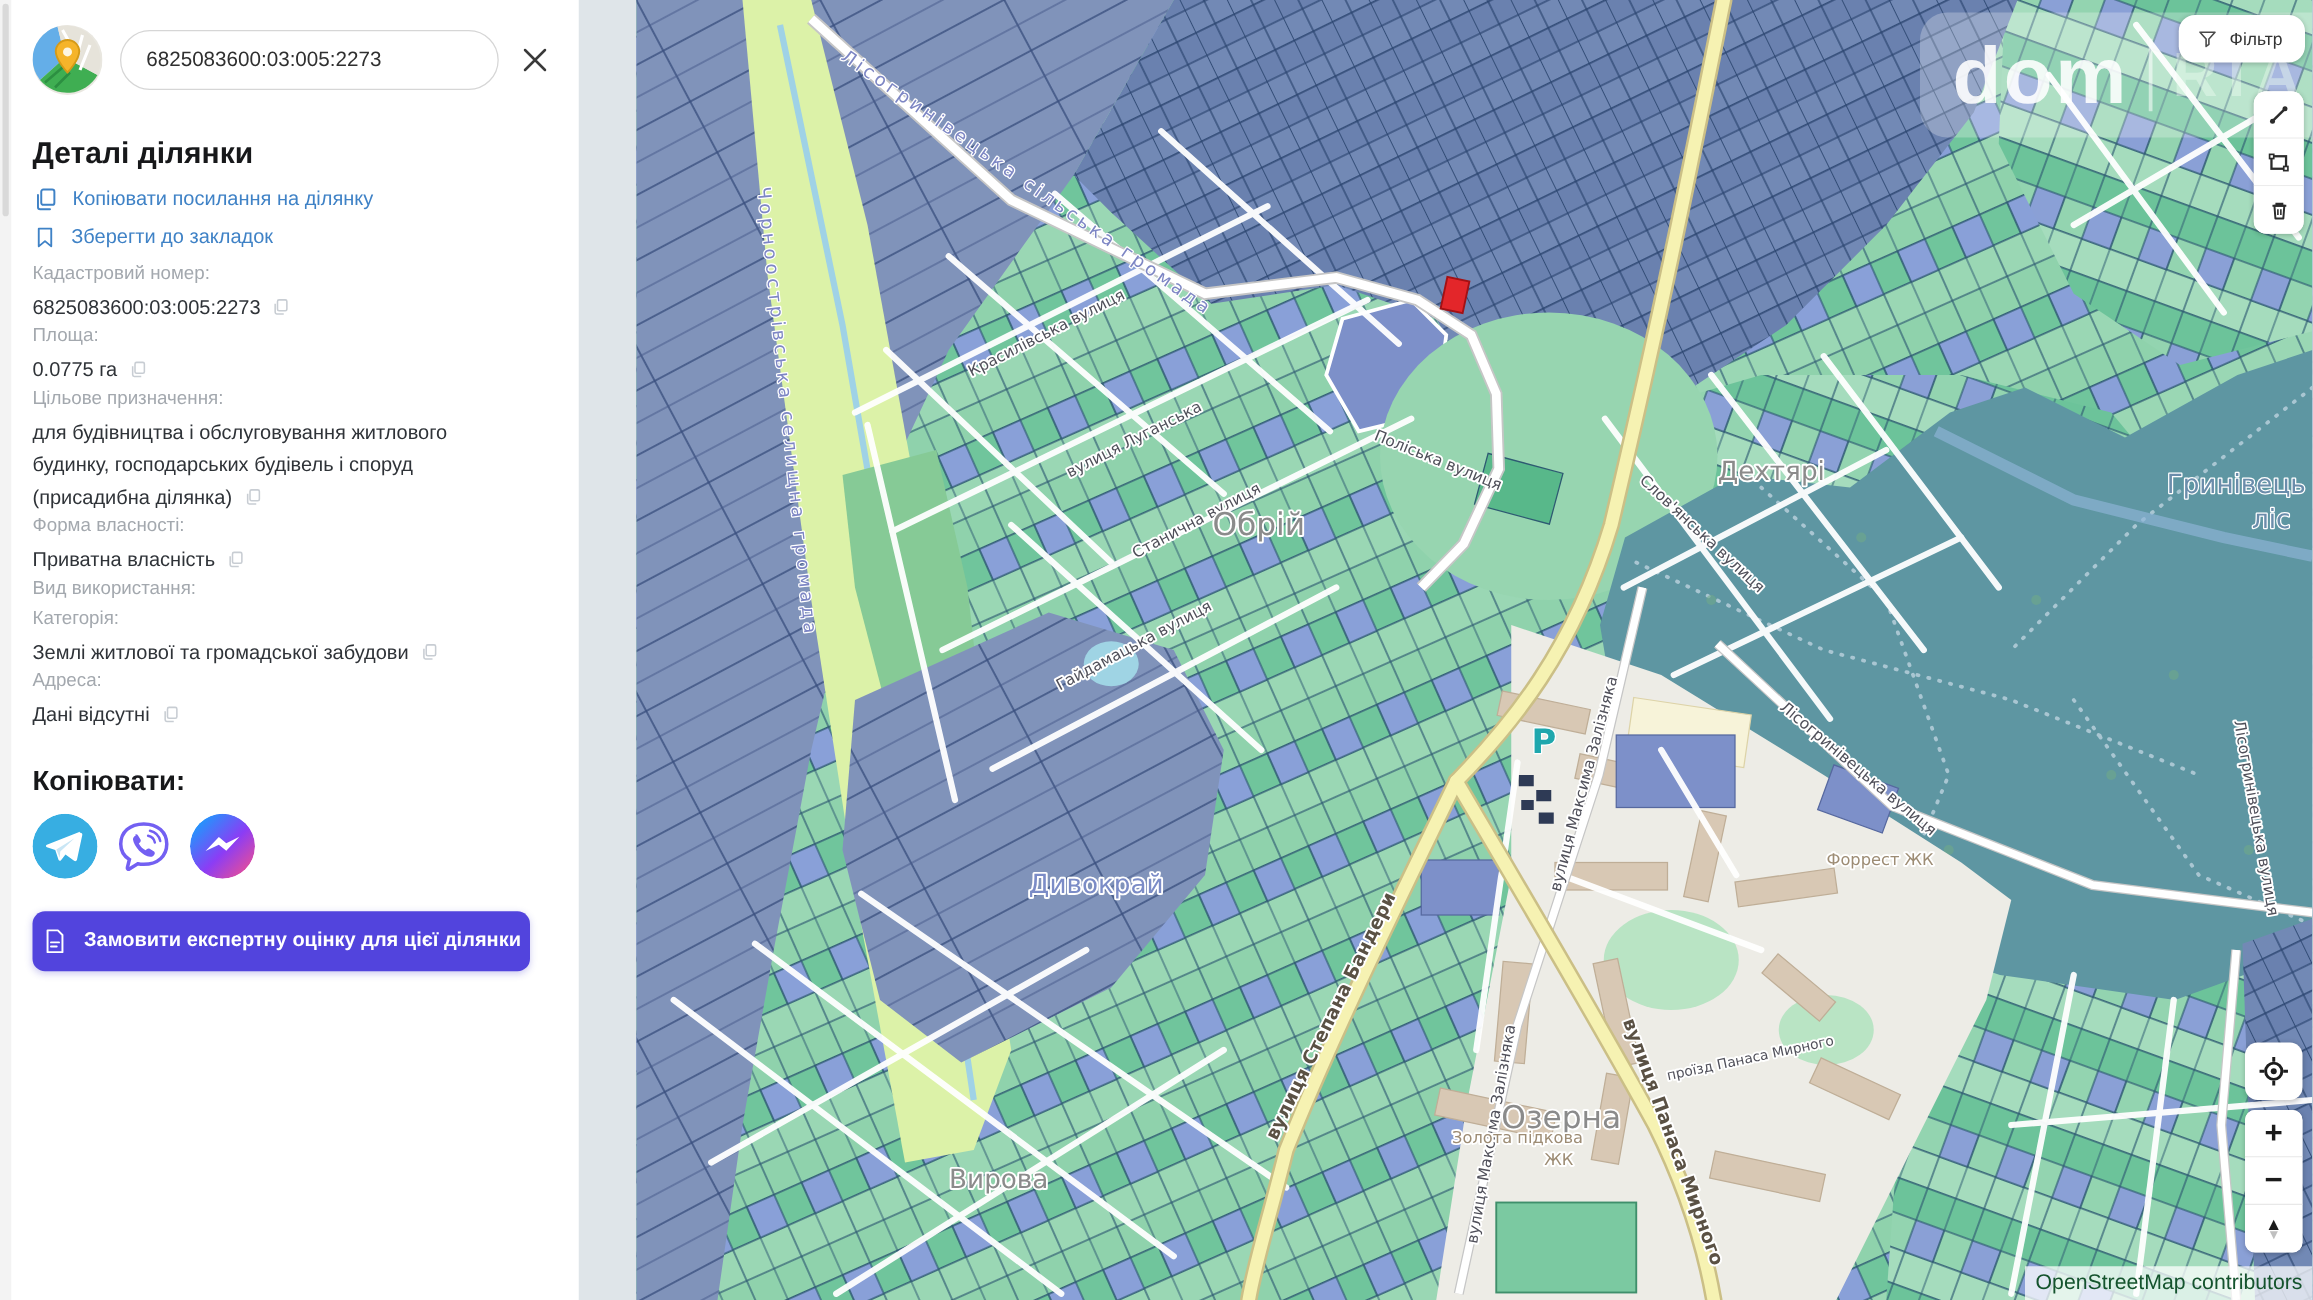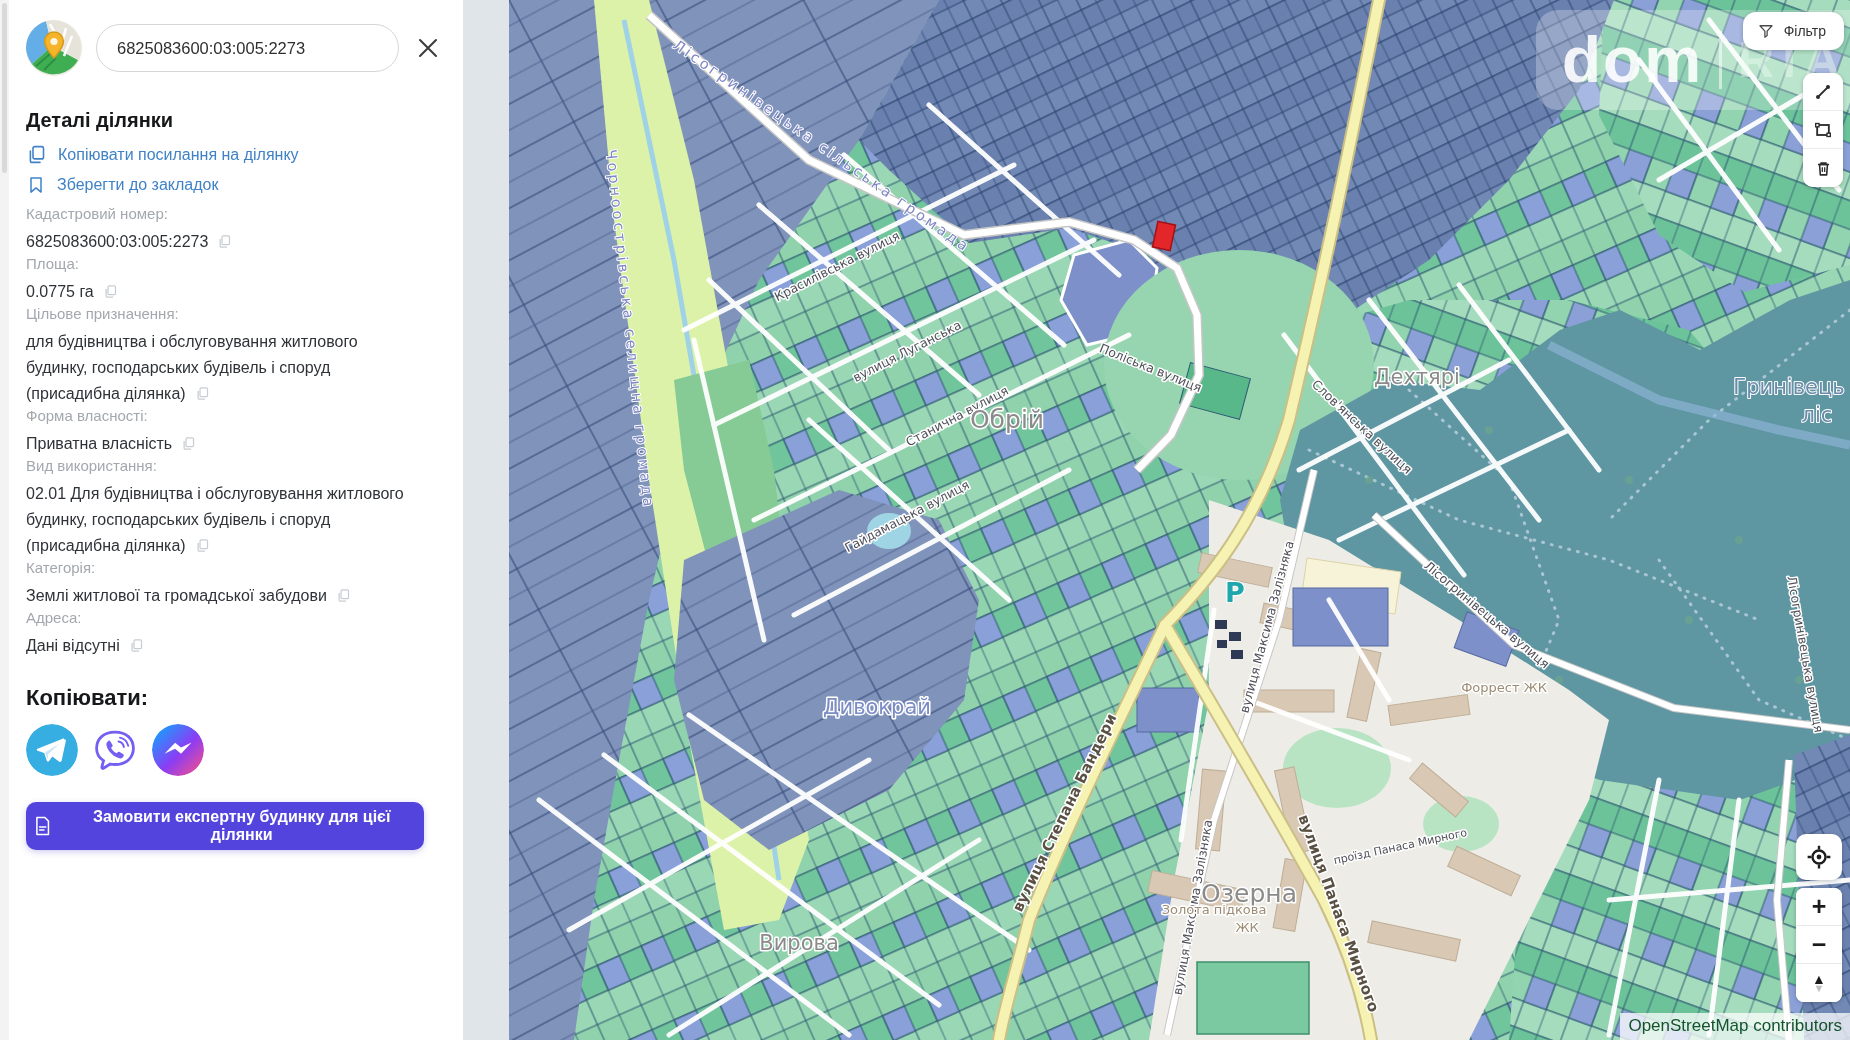--- a/index.html
+++ b/index.html
@@ -8,21 +8,21 @@
 
   
   .sidebar{position:absolute;left:0;top:0;width:463px;height:1040px;background:#ffffff;z-index:5;}
   .scrolltrack{position:absolute;left:0;top:0;width:9px;height:100%;background:#f3f3f3;}
   .scrollthumb{position:absolute;left:2px;top:3px;width:5px;height:170px;background:#d9d9d9;border-radius:3px;}
   .side-inner{padding:20px 20px 0 26px;}
   .topbar{display:flex;align-items:center;gap:14px;}
   .logo{width:56px;height:56px;flex:0 0 auto;}
   .search{flex:1;height:46px;border:1.5px solid #d6d6d6;border-radius:24px;padding:0 20px;font-size:16.5px;color:#2f2f2f;outline:none;font-family:inherit;background:#fff;}
   .closebtn{width:30px;height:30px;background:none;border:none;padding:0;cursor:pointer;display:flex;align-items:center;justify-content:center;}
-  h1.details-title{font-size:20px;font-weight:700;color:#17181a;margin:33px 0 12px 0;}
+  h1.details-title{font-size:24px;font-weight:700;color:#17181a;margin:33px 0 12px 0;}
   .link-row{display:flex;align-items:center;gap:11px;color:#3f82c6;font-size:16px;margin:10px 0;cursor:pointer;}
   .link-row svg{flex:0 0 auto;}
   .field{}
   .field-label{font-size:15px;color:#a3a8ae;margin-bottom:7px;}
   .field-value{font-size:16px;color:#2f3338;line-height:26px;padding-right:34px;}
   .copy-ic{display:inline-block;vertical-align:-2px;margin-left:9px;cursor:pointer;}
   .share-title{font-size:22px;font-weight:700;color:#17181a;margin:26px 0 13px 0;}
   .social-row{display:flex;gap:11px;}
   .social{width:52px;height:52px;border-radius:50%;cursor:pointer;display:block;}
   .cta{margin-top:26px;width:398px;height:48px;border:none;border-radius:10px;background:#5244dd;color:#fff;font-size:16px;font-weight:700;font-family:inherit;display:flex;align-items:center;justify-content:center;gap:12px;cursor:pointer;box-shadow:0 2px 6px rgba(60,50,200,.25);}
@@ -128,24 +128,20 @@
       </div>
       <div class="field">
         <div class="field-label">Форма власності:</div>
         <div class="field-value"><span>Приватна власність</span><svg class="copy-ic" width="15" height="15" viewBox="0 0 24 24">
               <rect x="8" y="3" width="12" height="14" rx="2" fill="none" stroke="#c8cdd3" stroke-width="2"></rect>
               <path d="M5 8 v11 a2 2 0 0 0 2 2 h9" fill="none" stroke="#c8cdd3" stroke-width="2"></path>
             </svg></div>
       </div>
       <div class="field">
         <div class="field-label">Вид використання:</div>
-        <div class="field-value"><span>02.01 Для будівництва і обслуговування житлового будинку, господарських будівель і споруд (присадибна ділянка)</span><svg class="copy-ic" width="15" height="15" viewBox="0 0 24 24">
-              <rect x="8" y="3" width="12" height="14" rx="2" fill="none" stroke="#c8cdd3" stroke-width="2"></rect>
-              <path d="M5 8 v11 a2 2 0 0 0 2 2 h9" fill="none" stroke="#c8cdd3" stroke-width="2"></path>
-            </svg></div>
       </div>
       <div class="field">
         <div class="field-label">Категорія:</div>
         <div class="field-value"><span>Землі житлової та громадської забудови</span><svg class="copy-ic" width="15" height="15" viewBox="0 0 24 24">
               <rect x="8" y="3" width="12" height="14" rx="2" fill="none" stroke="#c8cdd3" stroke-width="2"></rect>
               <path d="M5 8 v11 a2 2 0 0 0 2 2 h9" fill="none" stroke="#c8cdd3" stroke-width="2"></path>
             </svg></div>
       </div>
       <div class="field">
         <div class="field-label">Адреса:</div>
@@ -179,21 +175,21 @@
           <circle cx="24" cy="24" r="24" fill="url(#mgrad)"></circle>
           <path d="M11.5 27.5 L21.3 17.2 l5.5 4.5 L36.5 17 26.8 27.4 l-5.5-4.5z" fill="#ffffff"></path>
         </svg>
       </div>
 
       <button class="cta">
         <svg width="22" height="22" viewBox="0 0 24 24">
           <path d="M5.5 2.5 h9 l4 4 v15 h-13z" fill="none" stroke="#ffffff" stroke-width="1.7" stroke-linejoin="round"></path>
           <path d="M8.5 13 h7 M8.5 16.5 h5" stroke="#ffffff" stroke-width="1.7" stroke-linecap="round"></path>
         </svg>
-        <span>Замовити експертну будинку для цієї ділянки</span>
+        <span>Замовити експертну оцінку для цієї ділянки</span>
       </button>
     </div>
   </aside>
 
   <div class="map">
     <svg class="basemap" width="1341" height="1040" viewBox="0 0 1341 1040">
       <defs>
         <pattern id="ptown" width="48" height="81" patternUnits="userSpaceOnUse" patternTransform="rotate(-24)">
           <rect width="48" height="81" fill="#8fd2ac"></rect>
           <rect x="0" y="0" width="48" height="27" fill="#8fd2ac" stroke="#2e5a72" stroke-width="1"></rect>

